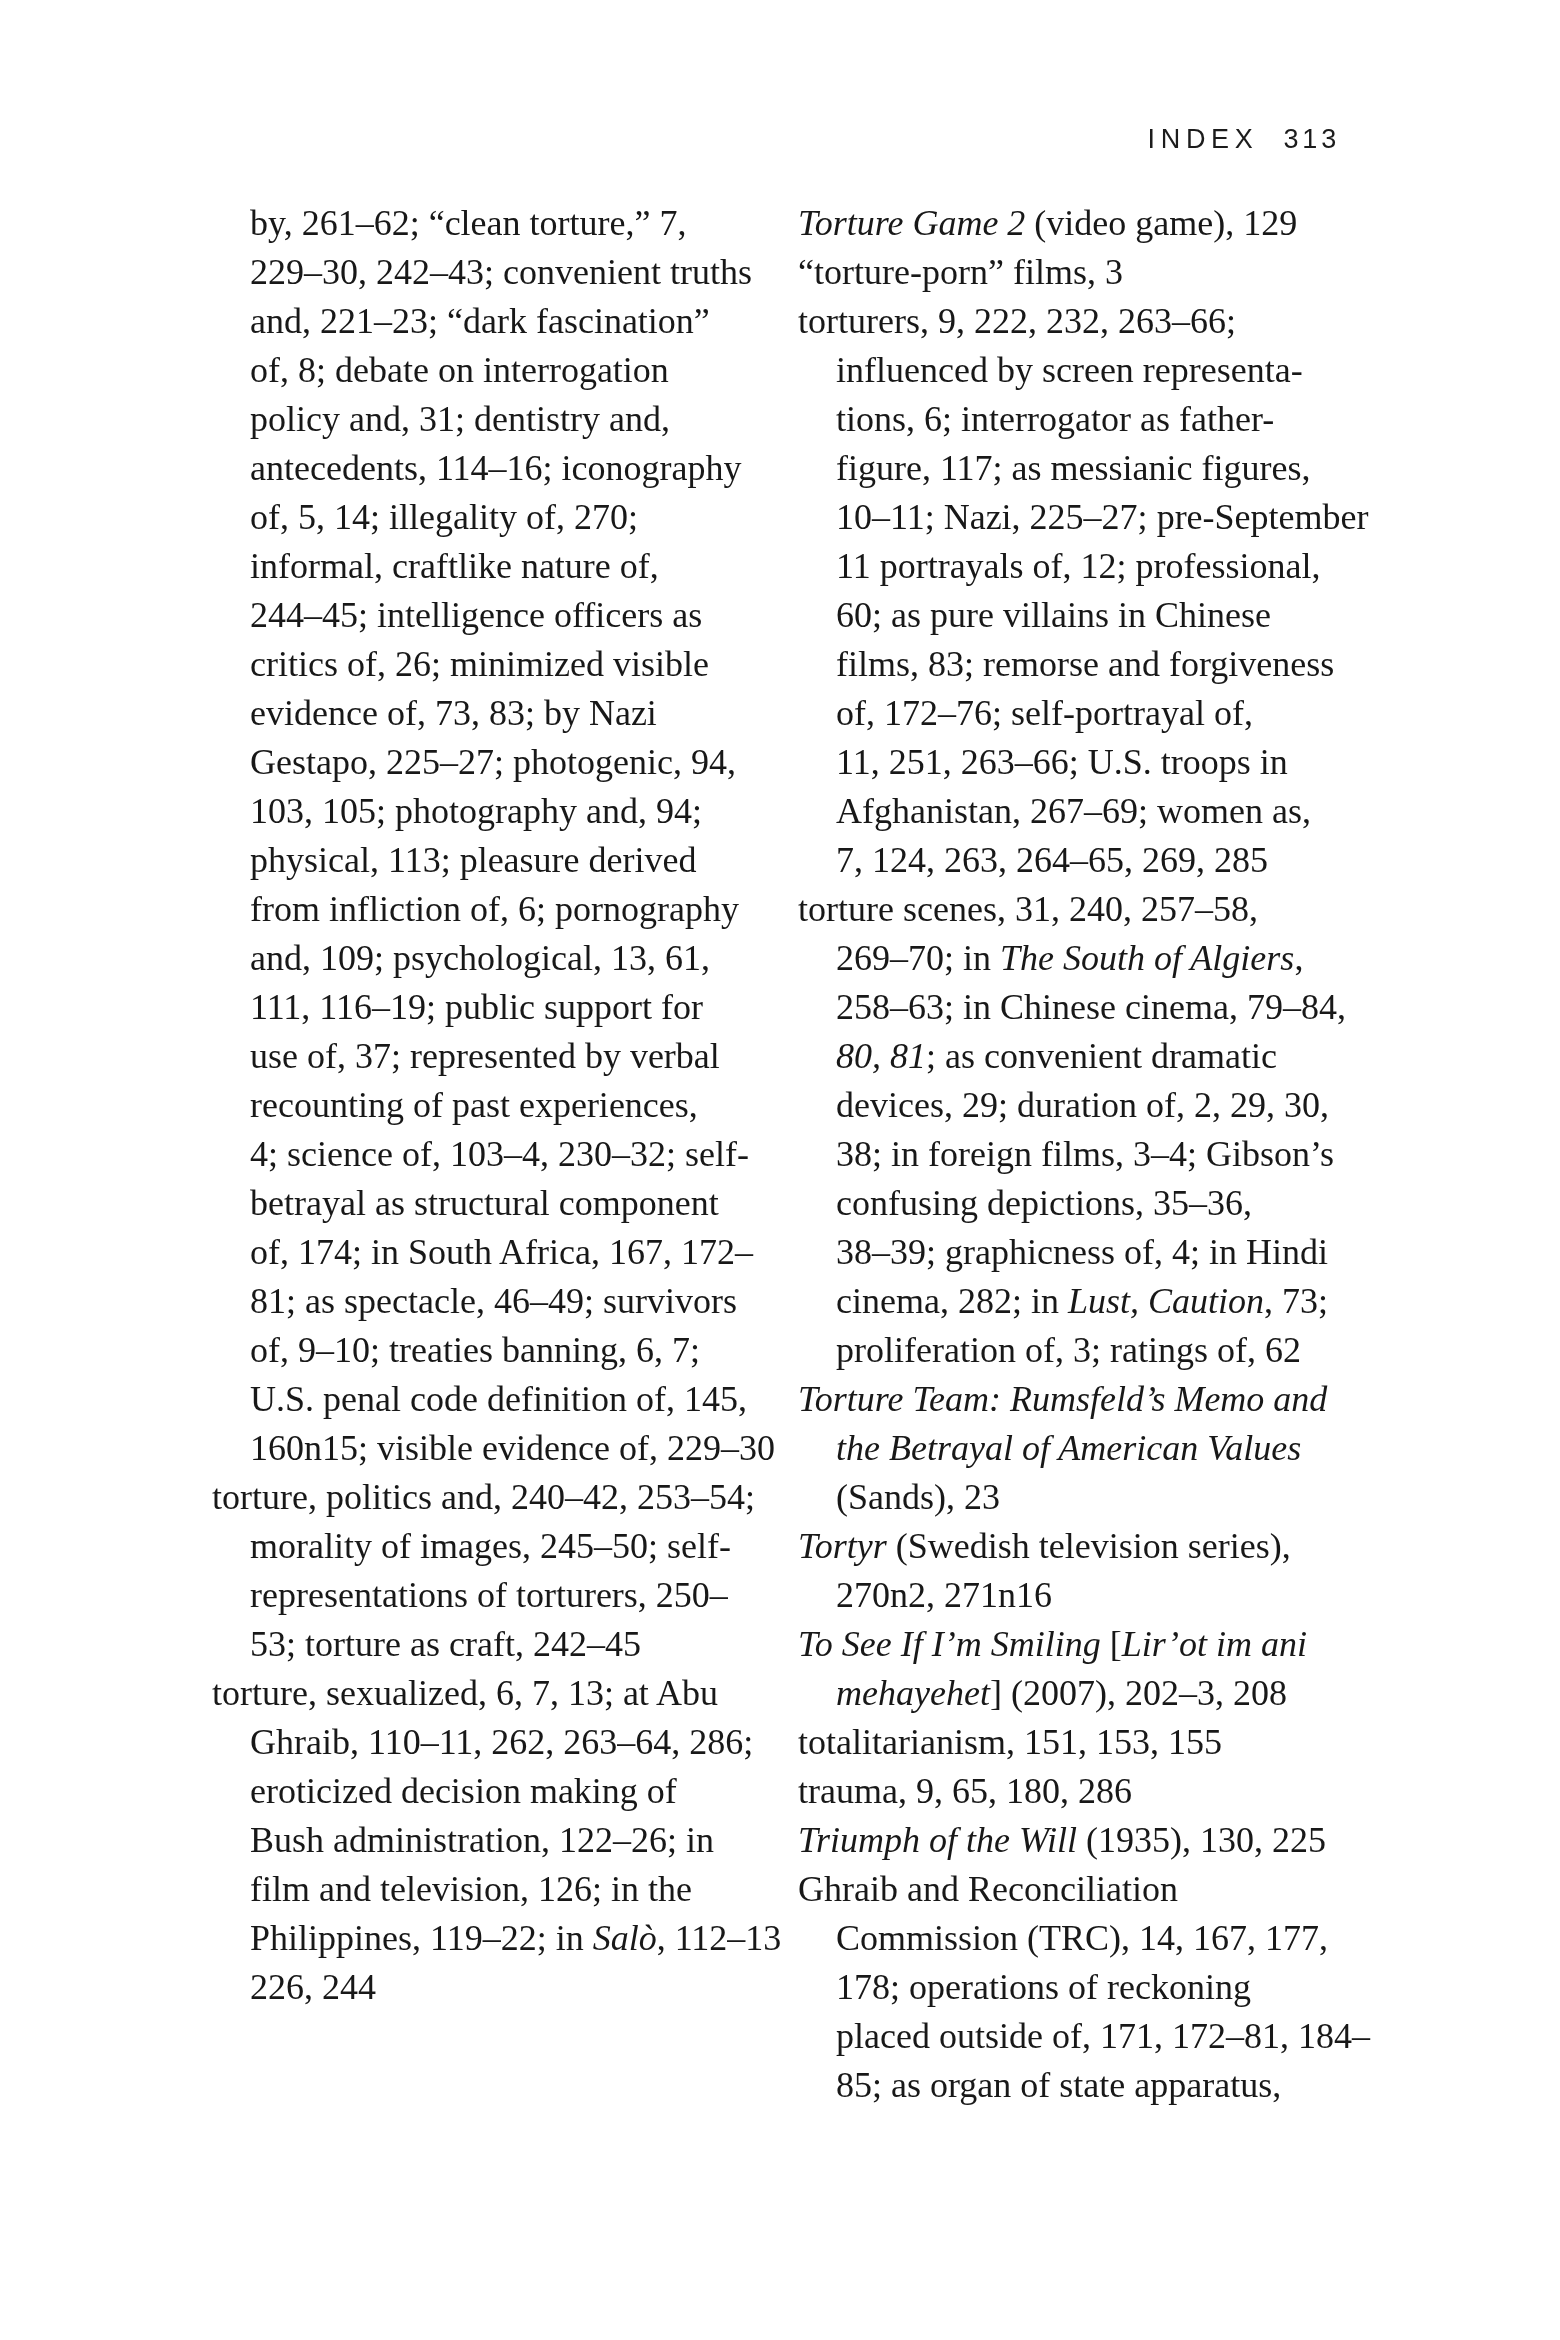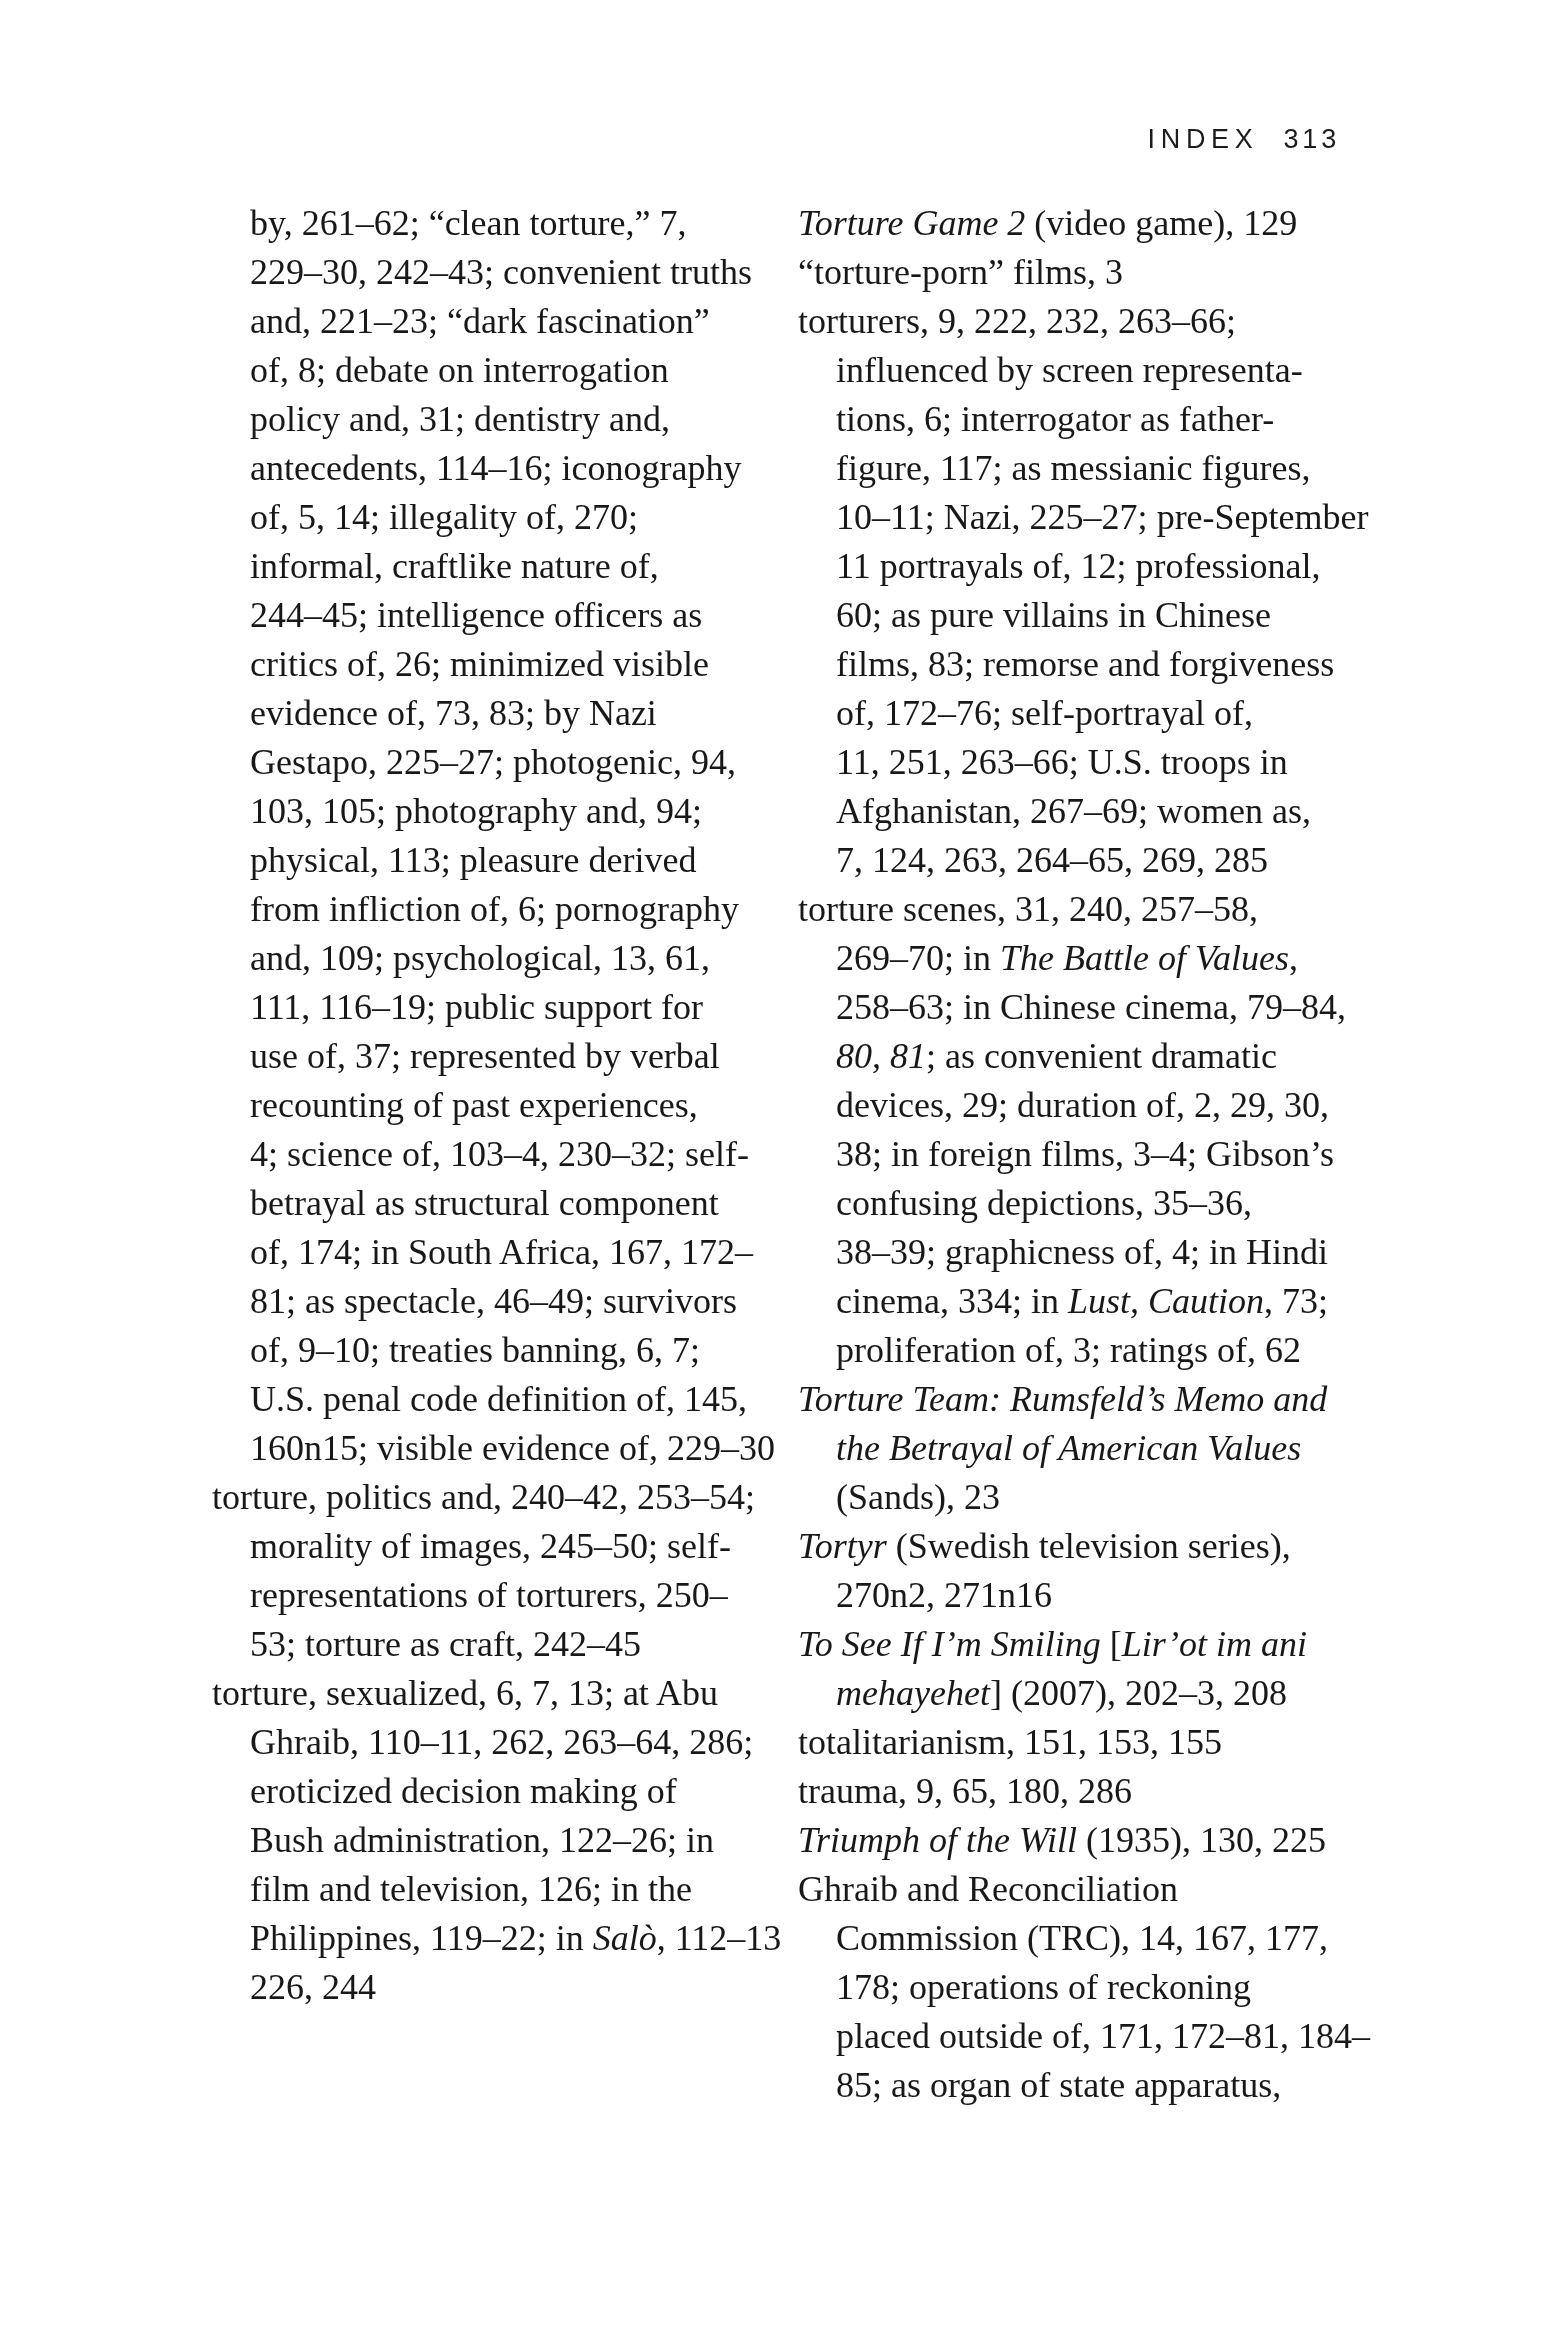--- a/index.html
+++ b/index.html
@@ -102,28 +102,28 @@
       <div class="line indent"><span>figure, 117; as messianic figures,</span></div>
       <div class="line indent"><span>10–11; Nazi, 225–27; pre-September</span></div>
       <div class="line indent"><span>11 portrayals of, 12; professional,</span></div>
       <div class="line indent"><span>60; as pure villains in Chinese</span></div>
       <div class="line indent"><span>films, 83; remorse and forgiveness</span></div>
       <div class="line indent"><span>of, 172–76; self-portrayal of,</span></div>
       <div class="line indent"><span>11, 251, 263–66; U.S. troops in</span></div>
       <div class="line indent"><span>Afghanistan, 267–69; women as,</span></div>
       <div class="line indent"><span>7, 124, 263, 264–65, 269, 285</span></div>
       <div class="line"><span>torture scenes, 31, 240, 257–58,</span></div>
-      <div class="line indent"><span>269–70; in </span><i>The Battle of Values</i><span>,</span></div>
+      <div class="line indent"><span>269–70; in </span><i>The South of Algiers</i><span>,</span></div>
       <div class="line indent"><span>258–63; in Chinese cinema, 79–84,</span></div>
       <div class="line indent"><i>80, 81</i><span>; as convenient dramatic</span></div>
       <div class="line indent"><span>devices, 29; duration of, 2, 29, 30,</span></div>
       <div class="line indent"><span>38; in foreign films, 3–4; Gibson’s</span></div>
       <div class="line indent"><span>confusing depictions, 35–36,</span></div>
       <div class="line indent"><span>38–39; graphicness of, 4; in Hindi</span></div>
-      <div class="line indent"><span>cinema, 334; in </span><i>Lust, Caution</i><span>, 73;</span></div>
+      <div class="line indent"><span>cinema, 282; in </span><i>Lust, Caution</i><span>, 73;</span></div>
       <div class="line indent"><span>proliferation of, 3; ratings of, 62</span></div>
       <div class="line"><i>Torture Team: Rumsfeld’s Memo and</i></div>
       <div class="line indent"><i>the Betrayal of American Values</i></div>
       <div class="line indent"><span>(Sands), 23</span></div>
       <div class="line"><i>Tortyr</i><span> (Swedish television series),</span></div>
       <div class="line indent"><span>270n2, 271n16</span></div>
       <div class="line"><i>To See If I’m Smiling</i><span> [</span><i>Lir’ot im ani</i></div>
       <div class="line indent"><i>mehayehet</i><span>] (2007), 202–3, 208</span></div>
       <div class="line"><span>totalitarianism, 151, 153, 155</span></div>
       <div class="line"><span>trauma, 9, 65, 180, 286</span></div>

